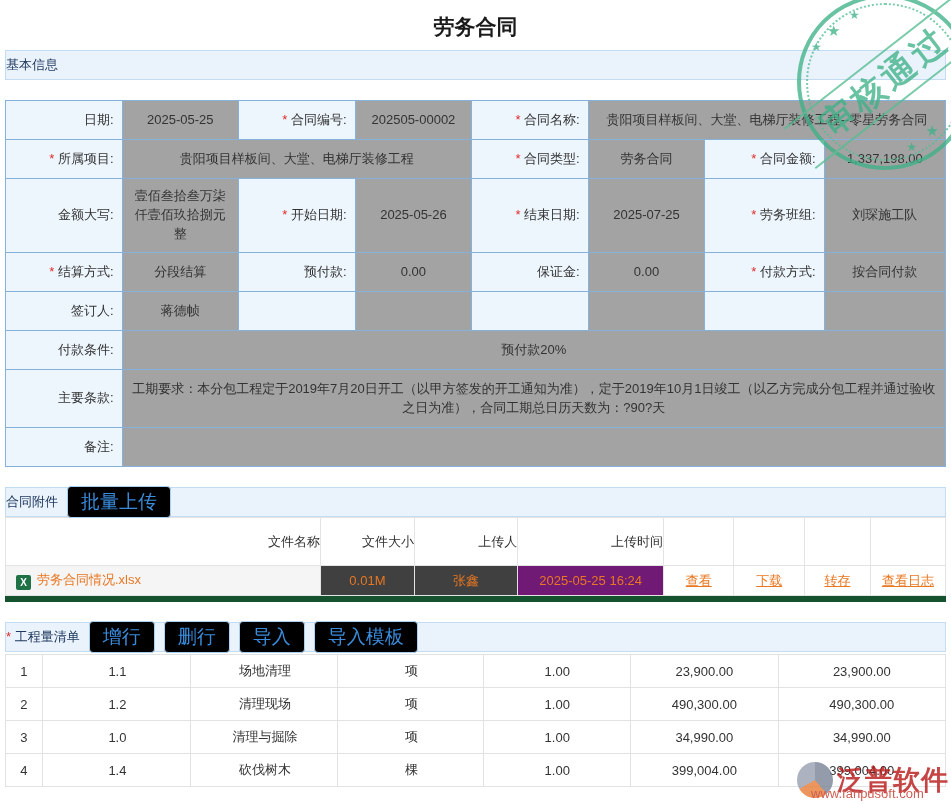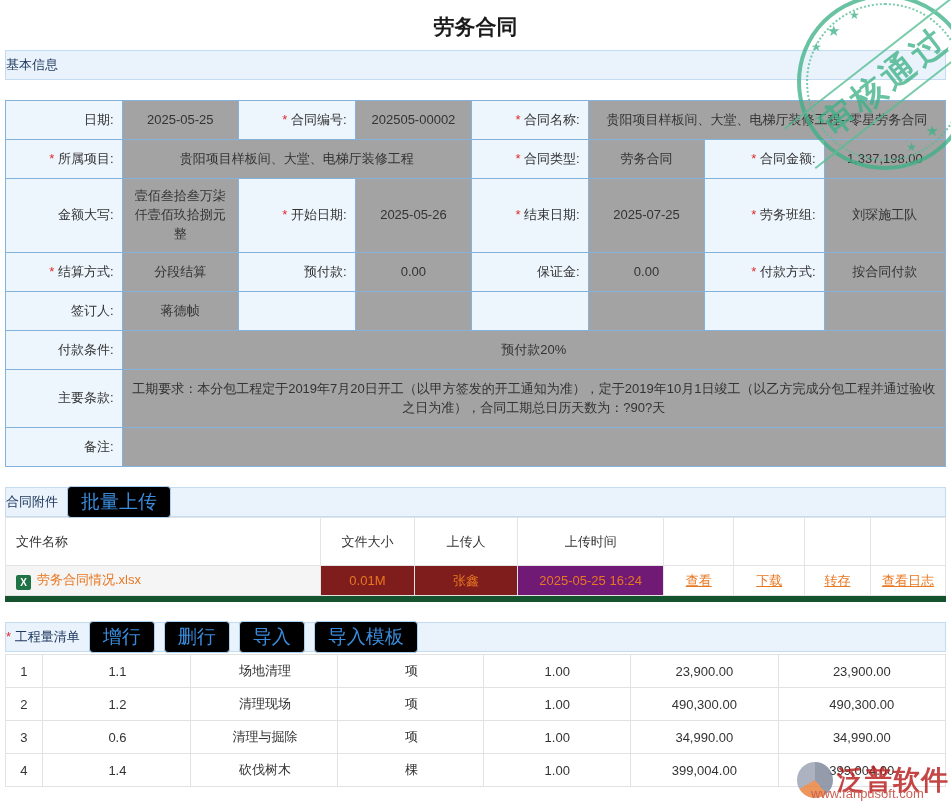--- a/index.html
+++ b/index.html
@@ -119,30 +119,30 @@
     width: 100%;
     border-collapse: collapse;
     table-layout: fixed;
     font-size: 13px;
   }
   .attach-table th, .attach-table td { border: 1px solid #e4e4e4; }
   .attach-table th {
     height: 48px;
     font-weight: normal;
     color: #333;
-    text-align: center;
+    text-align: right;
     background: #fff;
   }
-  .attach-table th.left { text-align: left; padding-left: 10px; }
+  .attach-table th.left { text-align: right; padding-left: 10px; }
   .attach-table td { height: 30px; text-align: center; color: #e87722; }
   .attach-table td.fname {
     text-align: left; padding-left: 10px; background: #f5f5f5;
     white-space: nowrap; overflow: hidden;
   }
-  .attach-table td.gray { background: #7f1d1d; }
+  .attach-table td.gray { background: #404040; }
   .attach-table td.time { background: #701a75; }
   .attach-table a.act { color: #e87722; text-decoration: underline; cursor: pointer; }
   .attach-bottom { border-bottom: 6px solid #14532d; }
   .xls-icon {
     display: inline-block;
     width: 15px; height: 15px;
     background: #1f7245;
     color: #fff;
     font-size: 10px; font-weight: bold;
     text-align: center; line-height: 15px;
@@ -372,21 +372,21 @@
       <td class="c">2</td>
       <td class="l">1.2</td>
       <td class="l">清理现场</td>
       <td class="l">项</td>
       <td class="c">1.00</td>
       <td class="c">490,300.00</td>
       <td class="c">490,300.00</td>
     </tr>
     <tr>
       <td class="c">3</td>
-      <td class="l">0.6</td>
+      <td class="l">1.0</td>
       <td class="l">清理与掘除</td>
       <td class="l">项</td>
       <td class="c">1.00</td>
       <td class="c">34,990.00</td>
       <td class="c">34,990.00</td>
     </tr>
     <tr>
       <td class="c">4</td>
       <td class="l">1.4</td>
       <td class="l">砍伐树木</td>

